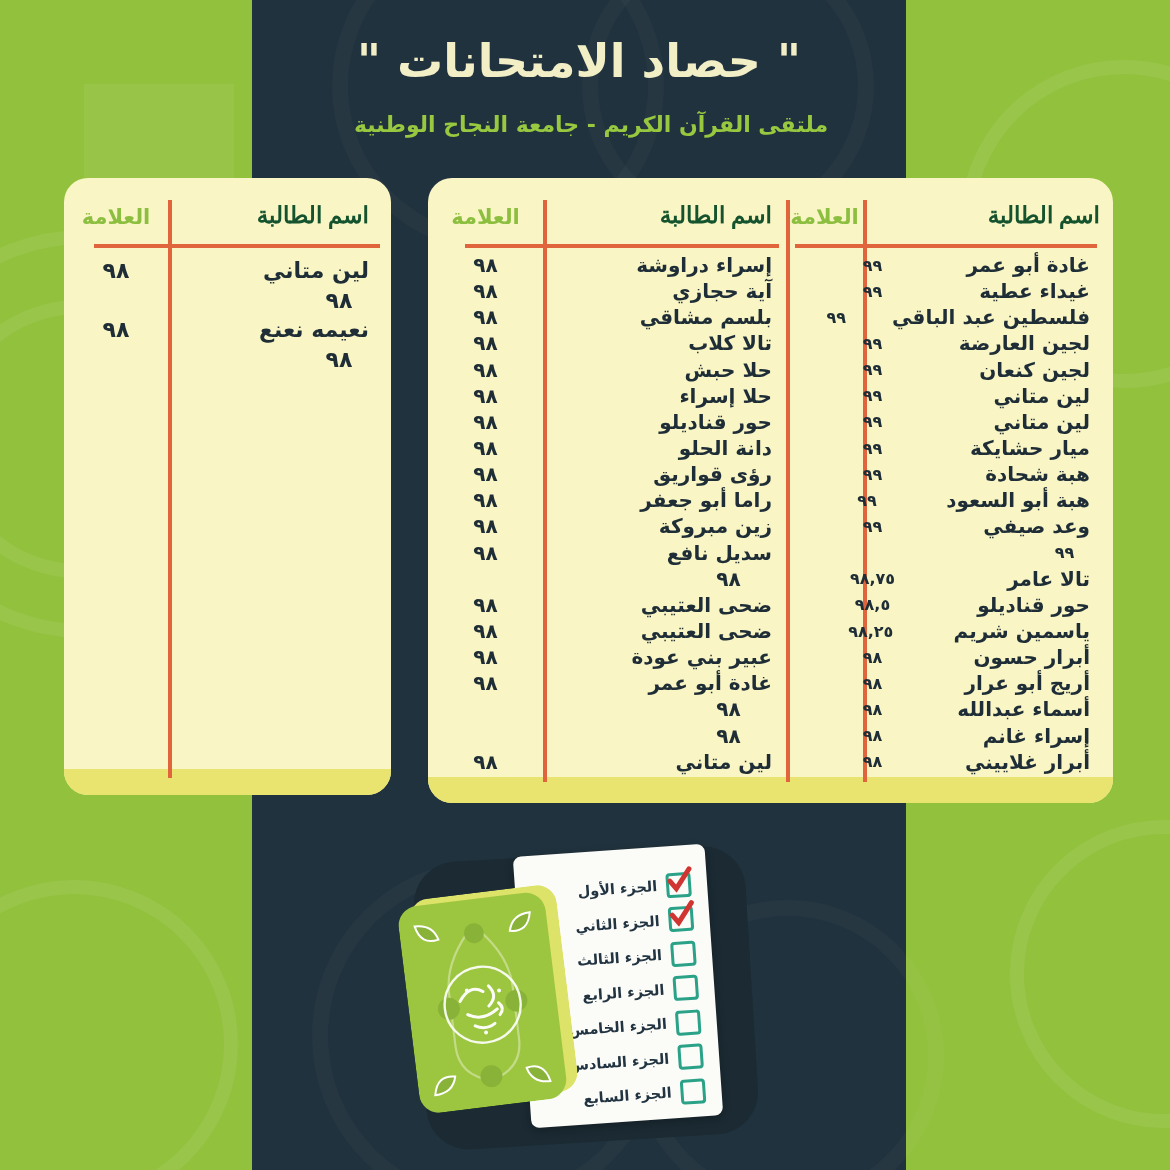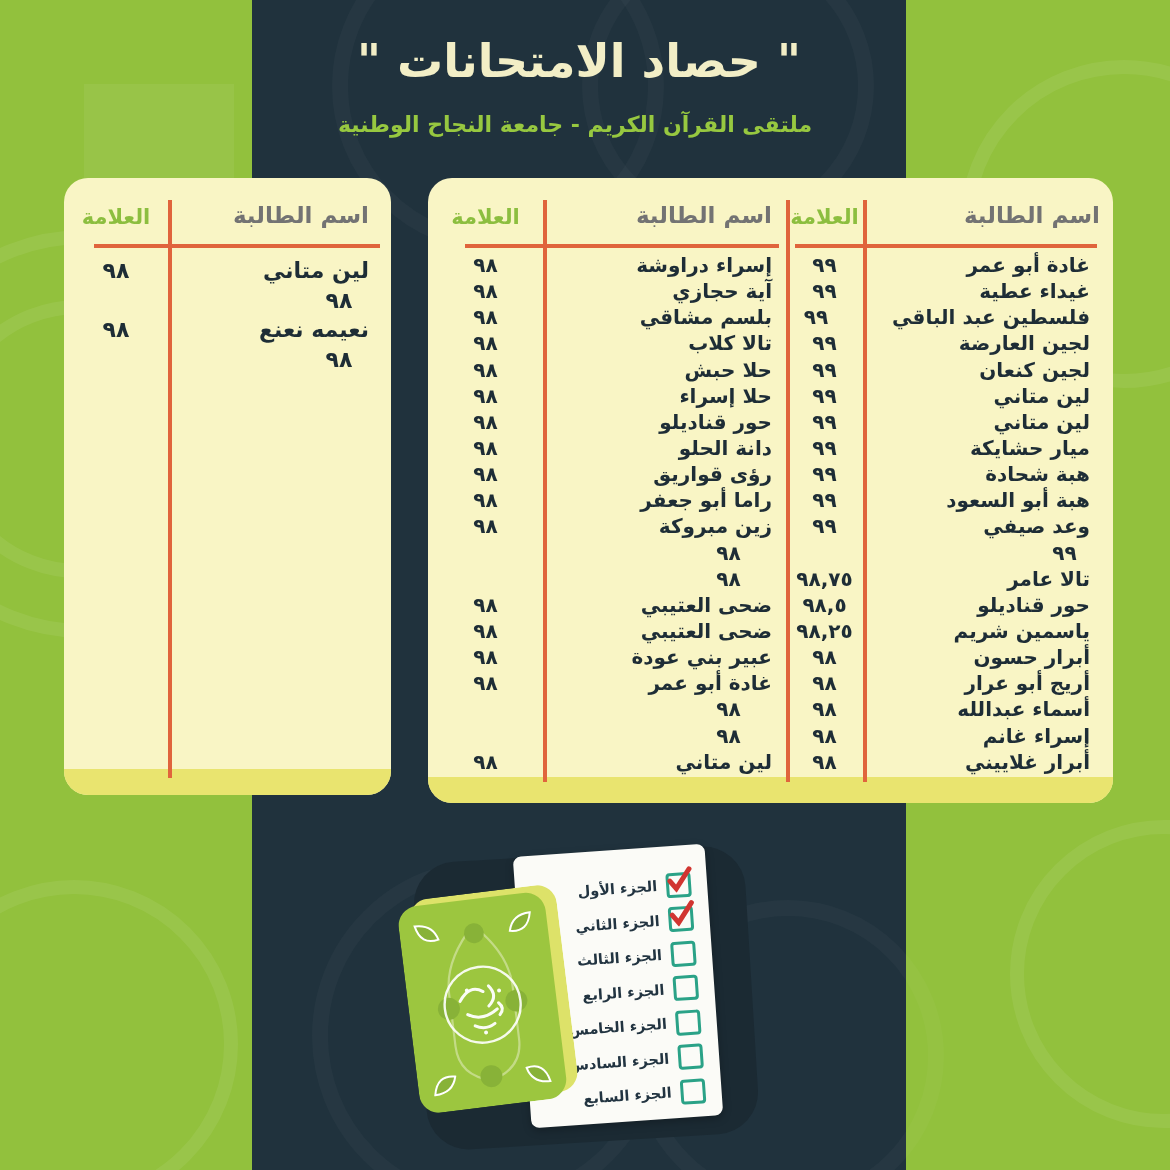--- a/index.html
+++ b/index.html
@@ -11,41 +11,41 @@
   .orn.green{border:14px solid rgba(255,255,255,0.07);}
   .orn.navy{border:16px solid rgba(255,255,255,0.028);}
   .orn-square{position:absolute;background:rgba(255,255,255,0.06);pointer-events:none;}
 
   
   .navy-band{position:absolute;left:252px;top:0;width:654px;height:1170px;background:#20323d;}
 
   
   .title{position:absolute;left:252px;top:34px;width:654px;text-align:center;
          color:#f2eec6;font-size:46px;font-weight:bold;letter-spacing:1px;}
-  .subtitle{position:absolute;left:248px;top:112px;width:654px;text-align:center;
+  .subtitle{position:absolute;left:264px;top:112px;width:654px;text-align:center;
          color:#97c840;font-size:22px;font-weight:bold;}
 
   
   .card{position:absolute;background:#f9f5c5;border-radius:24px;}
   .card .lip{position:absolute;left:0;right:0;bottom:0;height:26px;background:#e9e46f;
              border-radius:0 0 24px 24px;}
   .vline{position:absolute;width:3.5px;background:#e0643c;top:22px;}
   .hline{position:absolute;height:3.5px;background:#e0643c;top:66px;}
-  .thead-name{position:absolute;top:24px;font-size:23px;font-weight:bold;color:#737373;text-align:right;direction:rtl;}
+  .thead-name{position:absolute;top:24px;font-size:23px;font-weight:bold;color:#14532d;text-align:right;direction:rtl;font-family:Liberation Serif, serif;}
   .thead-grade{position:absolute;top:27px;font-size:21px;font-weight:bold;color:#8cbe3f;text-align:center;}
 
   .rows{position:absolute;direction:rtl;}
   .trow{display:flex;align-items:center;}
   .rows-right .trow{height:26.15px;}
   .rows-mid .trow{height:26.15px;}
   .rows-left .trow{height:29.5px;}
   .tname{flex:1;text-align:start;font-weight:bold;color:#1e2d36;white-space:nowrap;}
   .tgrade{text-align:center;font-weight:bold;color:#1e2d36;white-space:nowrap;}
   .rows-right .tname,.rows-mid .tname{font-size:20px;padding-inline-start:13px;margin-left:46px;}
-  .rows-right .tgrade{width:77px;font-size:20px;}
+  .rows-right .tgrade{width:77px;font-size:16px;padding-left:48px;}
   .rows-mid .tname{padding-inline-start:14px;}
   .rows-mid .tgrade{width:115px;font-size:20px;}
   .rows-left .tname{font-size:22px;padding-inline-start:22px;}
   .rows-left .tgrade{width:104px;font-size:22px;}
 
   
   .illu-blob{position:absolute;left:420px;top:854px;width:332px;height:288px;background:#1b2a33;
              border-radius:42px;transform:rotate(-3.5deg);}
   .paper{position:absolute;left:522px;top:850px;width:192px;height:272px;background:#fbfbf7;
          border-radius:8px;transform:rotate(-4deg);box-shadow:0 3px 8px rgba(0,0,0,0.25);}
@@ -239,20 +239,21 @@
         </div>
         <div class="trow">
           <span class="tname">راما أبو جعفر</span>
           <span class="tgrade">٩٨</span>
         </div>
         <div class="trow">
           <span class="tname">زين مبروكة</span>
           <span class="tgrade">٩٨</span>
         </div>
         <div class="trow">
+          <span class="tname">سديل نافع</span>
           <span class="tgrade">٩٨</span>
         </div>
         <div class="trow">
           <span class="tgrade">٩٨</span>
         </div>
         <div class="trow">
           <span class="tname">ضحى العتيبي</span>
           <span class="tgrade">٩٨</span>
         </div>
         <div class="trow">

